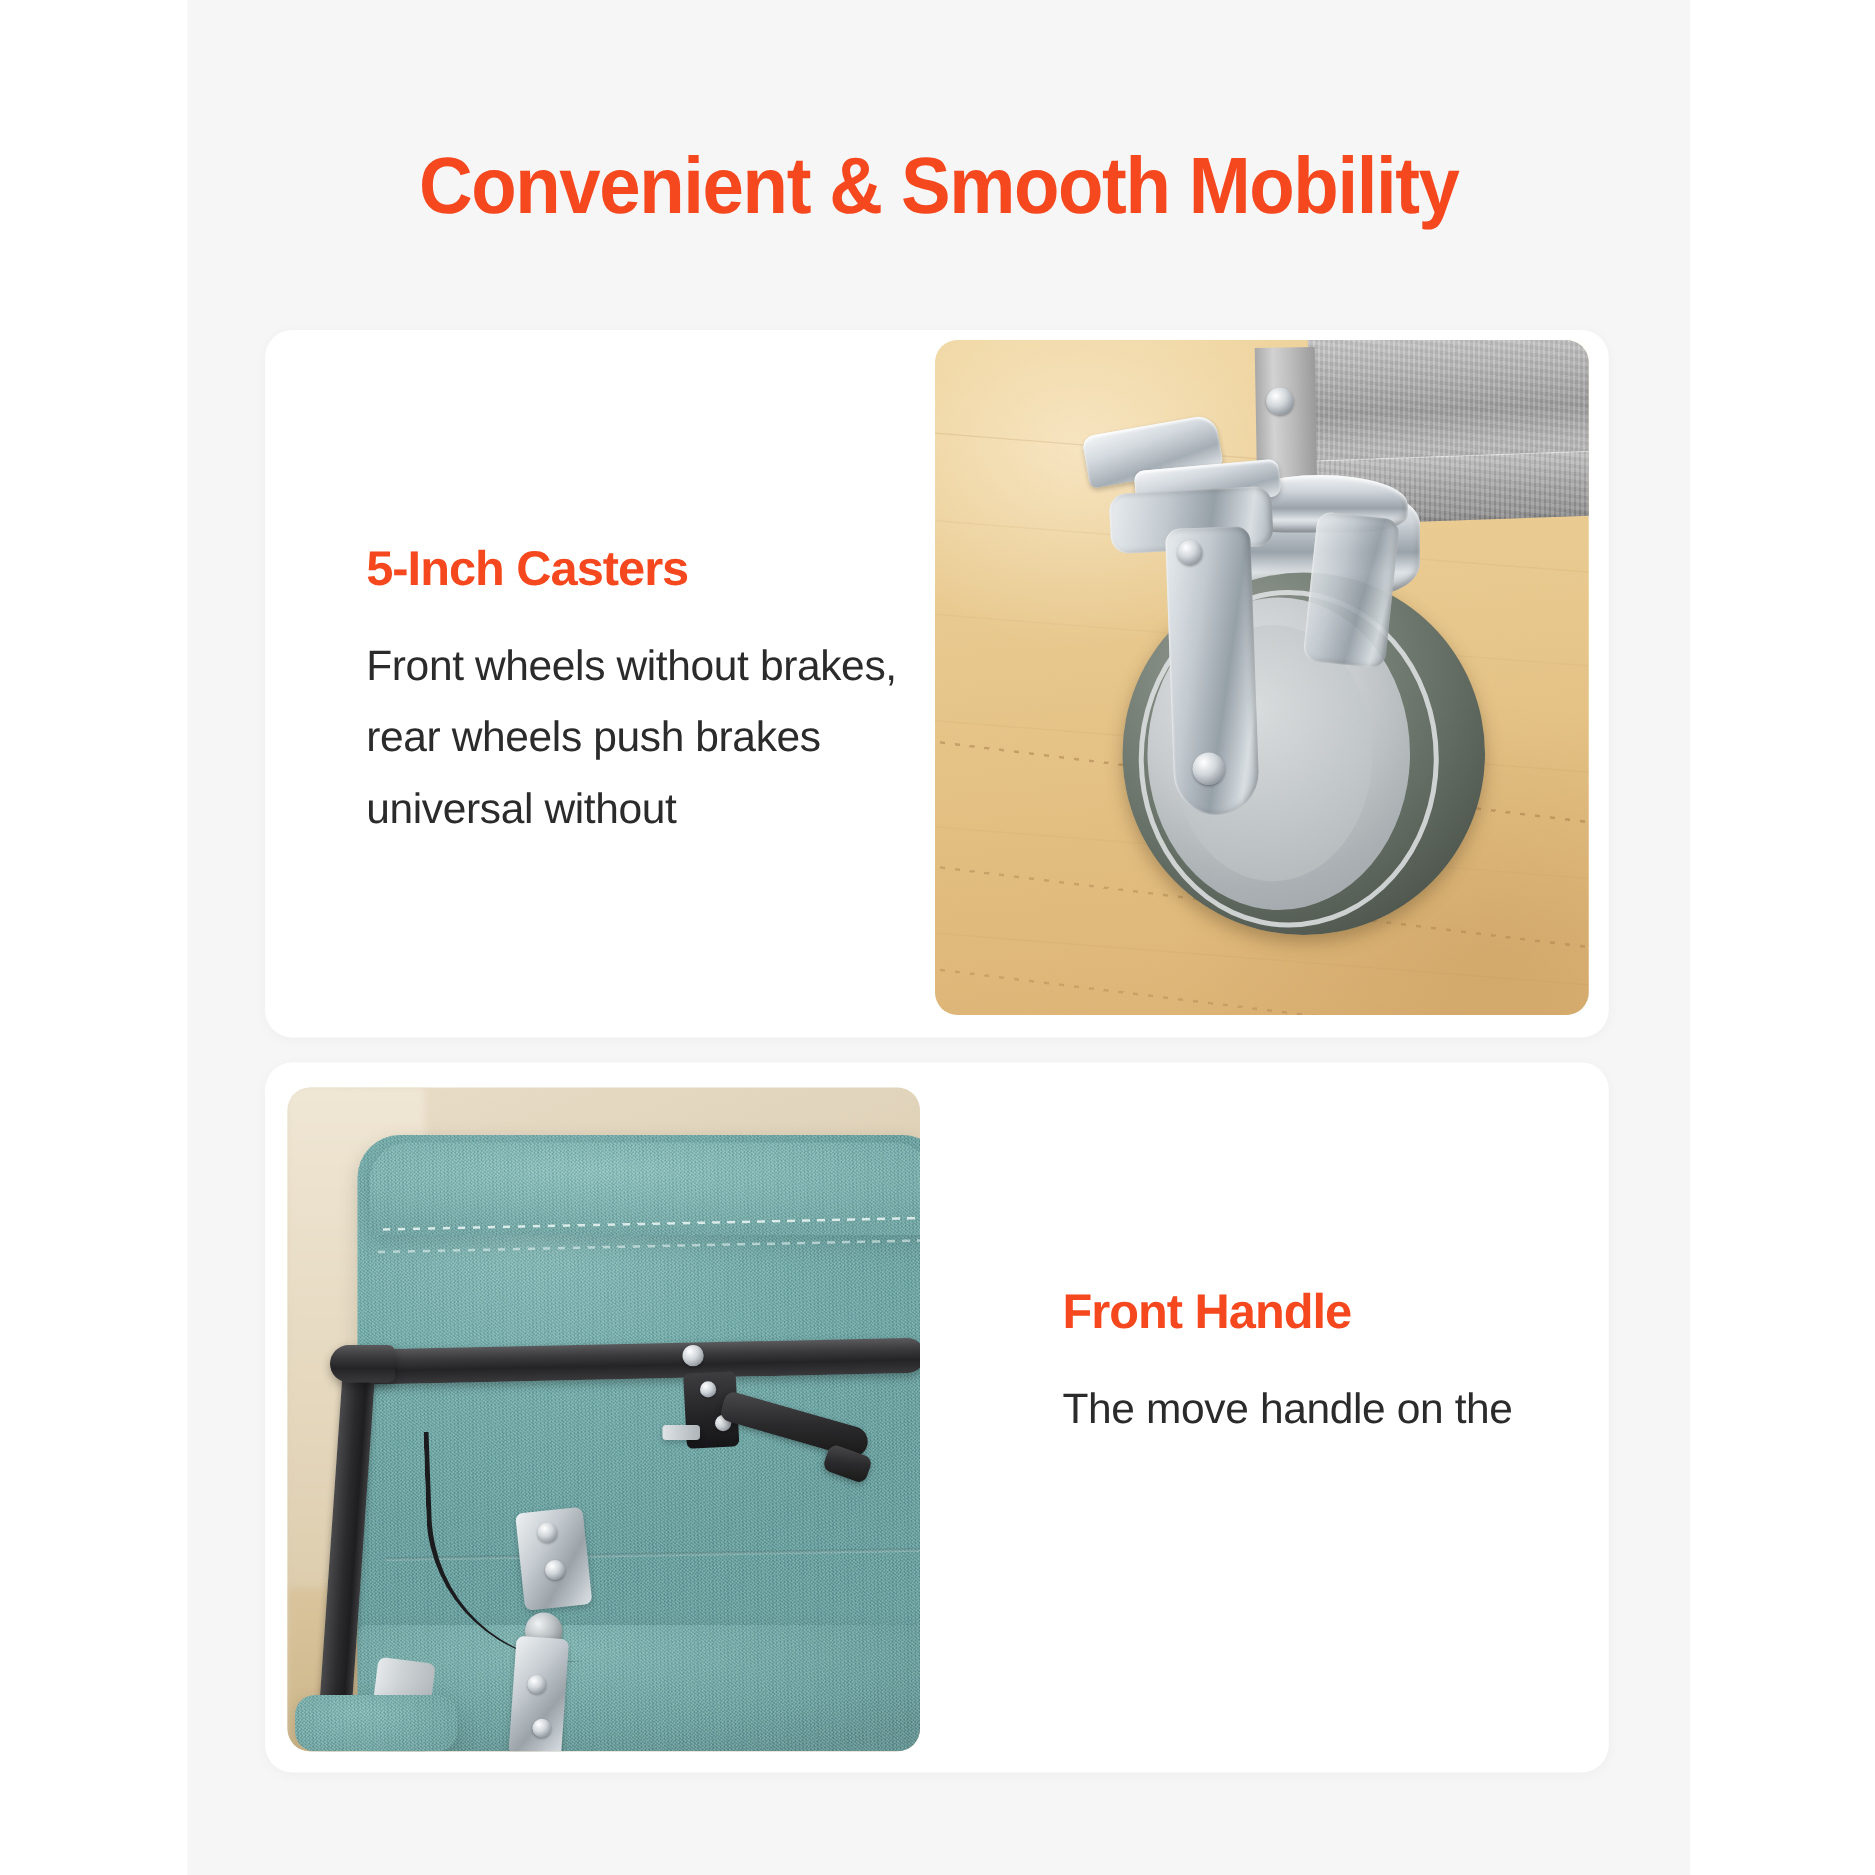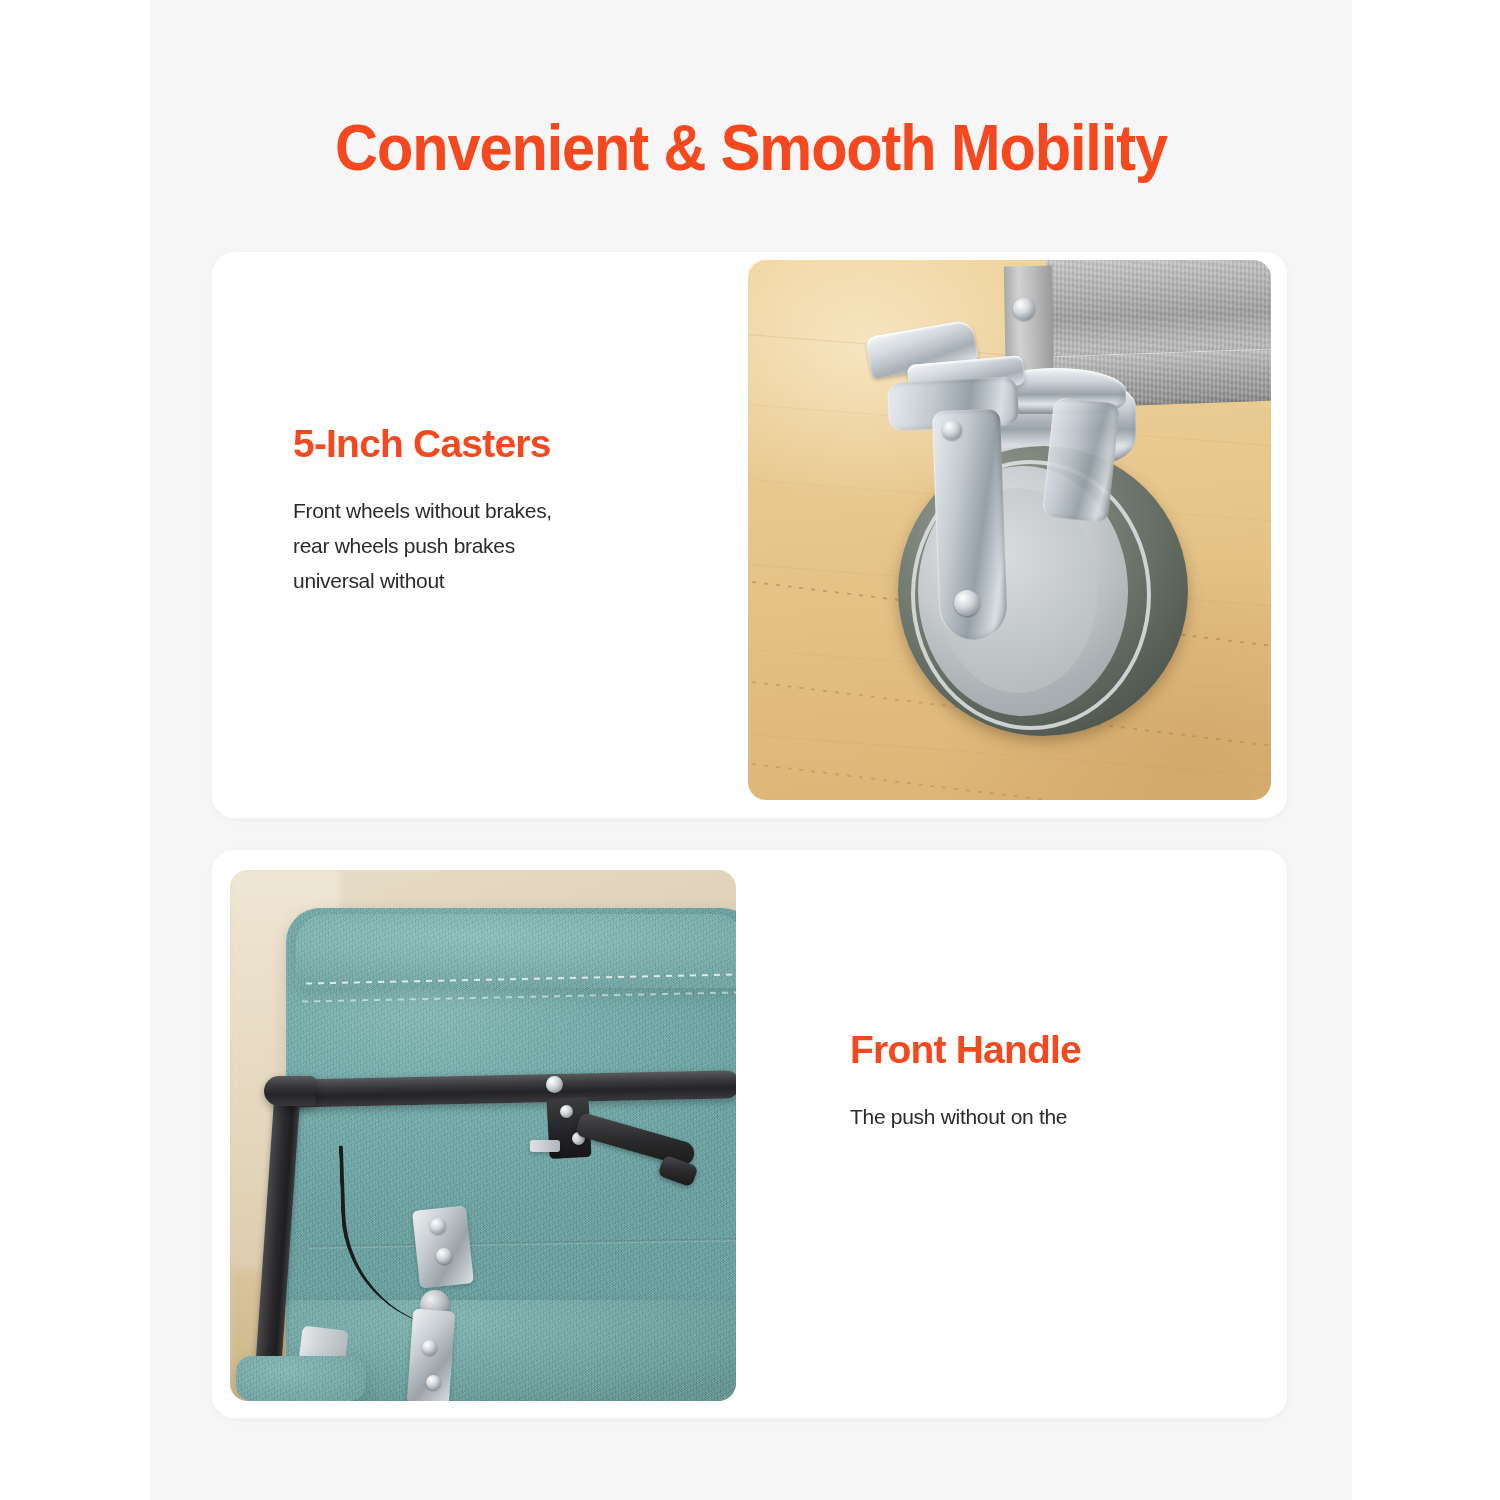--- a/index.html
+++ b/index.html
@@ -50,39 +50,39 @@
   }
 
   
   .card {
     position: absolute;
     background: #ffffff;
     border-radius: 22px;
     box-shadow: 0 2px 10px rgba(0,0,0,0.035);
     overflow: hidden;
   }
-  #card-casters { left: 212px; top: 252px; width: 1075px; height: 566px; }
+  #card-casters { left: 212px; top: 264px; width: 1075px; height: 566px; }
   #card-handle  { left: 212px; top: 850px; width: 1075px; height: 568px; }
 
   
   .text-block { position: absolute; }
   #casters-text { left: 81px; top: 170px; width: 460px; }
   #handle-text  { left: 638px; top: 178px; width: 420px; }
 
   .feature-heading {
     font-size: 39px;
     font-weight: bold;
     color: #f5481f;
     letter-spacing: -0.8px;
     margin: 0 0 26px 0;
     line-height: 1.15;
     white-space: nowrap;
   }
   .feature-body {
-    font-size: 21px;
+    font-size: 34px;
     font-weight: 500;
     color: #2b2b2b;
     line-height: 1.68;
     margin: 0;
     letter-spacing: -0.3px;
   }
   .feature-body .line { display: block; }
 
   
   .photo {
@@ -371,18 +371,18 @@
       <div class="chair-leg" style="left:68px; top:458px; width:46px; height:78px; transform:rotate(7deg);"></div>
       <div class="rivet" style="left:80px; top:490px; width:18px; height:18px;"></div>
       <div class="chair-back" style="left:6px; top:486px; width:130px; height:45px; border-radius:16px; background:radial-gradient(ellipse 70% 80% at 40% 30%, #7cb7b4 0%, #66a09e 100%);">
         <div class="fabric-noise"></div>
       </div>
     </div>
 
     <div class="text-block" id="handle-text">
       <h2 class="feature-heading">Front Handle</h2>
       <p class="feature-body">
-        <span class="line">The push without on the</span>
+        <span class="line">The move handle on the</span>
       </p>
     </div>
   </div>
 
 </div>
 
 </body></html>

